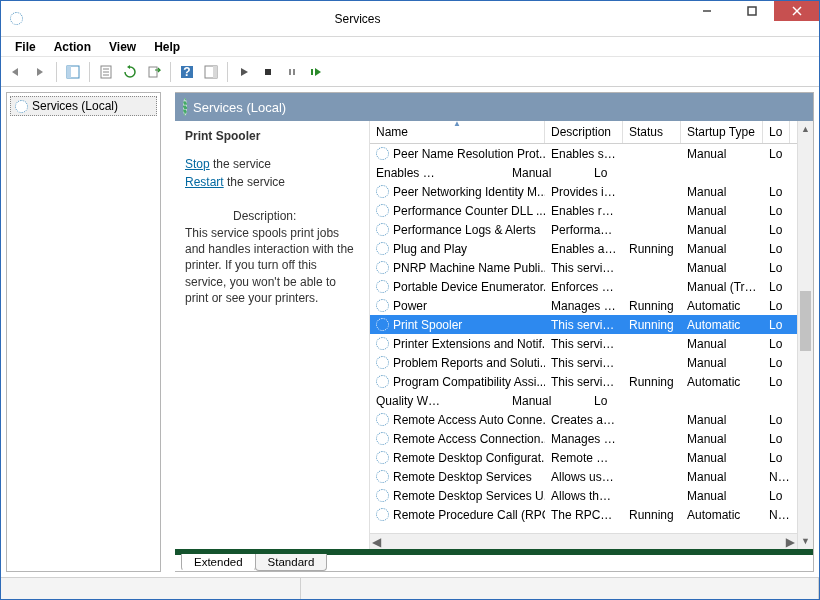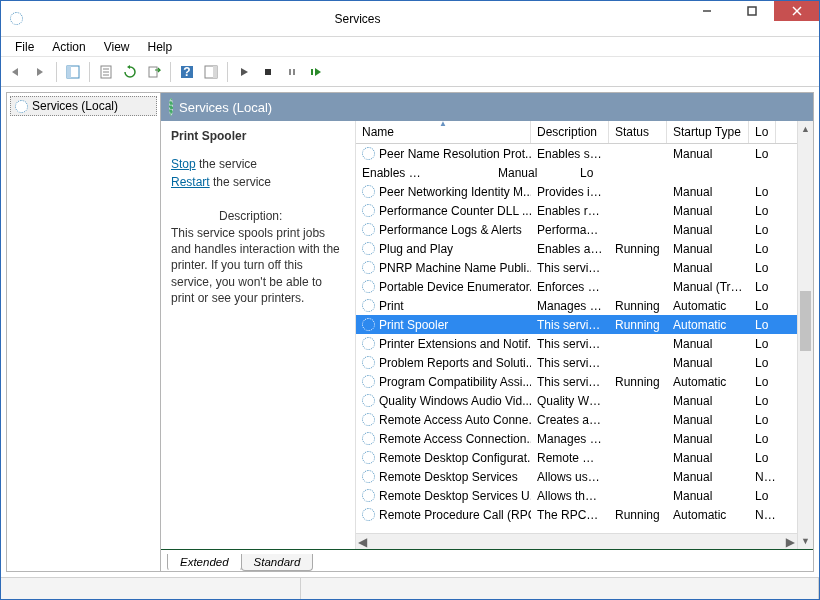--- a/index.html
+++ b/index.html
@@ -6,27 +6,27 @@
   body { background: #fff; width: 820px; height: 600px; border: 1px solid #2e6bb8; display: flex; flex-direction: column; overflow: hidden; }
   
   .titlebar { height: 36px; background: #fff; display: flex; align-items: center; border-bottom: 1px solid #d8d8d8; }
   .titlebar .app-icon { width: 18px; height: 18px; margin: 0 6px; display:flex; align-items:center; justify-content:center;}
   .titlebar .title { flex: 1; text-align: center; color: #000; font-size: 12px; }
   .win-buttons { display: flex; height: 100%; }
   .win-btn { width: 45px; height: 20px; display: flex; align-items: center; justify-content: center; color: #444; }
   .win-btn.close { background: #c75050; color: #fff; width: 45px;}
   
   .menubar { height: 20px; display: flex; align-items: center; padding: 0 6px; gap: 2px; border-bottom: 1px solid #e5e5e5;}
-  .menu-item { padding: 9px 8px; }
+  .menu-item { padding: 9px 8px; font-weight: bold; }
   
   .toolbar { height: 30px; display: flex; align-items: center; padding: 0 4px; gap: 2px; border-bottom: 1px solid #d0d0d0; background:#fff;}
   .tb-btn { width: 22px; height: 22px; display: flex; align-items: center; justify-content: center; border: 1px solid transparent; color:#555;}
   .tb-sep { width: 1px; height: 20px; background: #d0d0d0; margin: 0 3px; }
   
-  .content { flex: 1; display: flex; padding: 5px; gap: 0; min-height: 0;}
+  .content { flex: 1; display: flex; padding: 5px; gap: 14px; min-height: 0;}
   .left-pane { width: 155px; border: 1px solid #b5b5b5; background: #fff; padding: 3px;}
   .tree-item { display: flex; align-items: center; gap: 4px; padding: 2px 4px; border: 1px dotted transparent;}
   .tree-item.sel { border: 1px dotted #888; background:#f0f0f0;}
   .right-pane { flex: 1; border: 1px solid #b5b5b5; border-left: none; display: flex; flex-direction: column; background:#fff; min-width:0;}
   .right-header { background: #7e98b4; height: 28px; display: flex; align-items: center; padding: 0 8px; gap:6px;}
   .right-header .label { color: #fff; font-size: 13px; }
   .gear-icon-lg { width:16px; height:16px; border:2px dotted #4a6; border-radius:50%; position:relative; background:rgba(255,255,255,0.7);}
   .gear-icon-sm { width:13px; height:13px; border:1.5px dotted #4a90c0; border-radius:50%; display:inline-block; flex-shrink:0; background:#fff;}
   .right-body { flex: 1; display: flex; min-height: 0; }
   .detail-panel { width: 195px; padding: 8px 10px; border-right: 1px solid #e0e0e0; font-size: 11.5px; color:#333;}
@@ -44,21 +44,21 @@
   .c-start { width: 82px; }
   .c-log { width: 27px; }
   .list-header .col { position:relative; }
   .sort-arrow { position:absolute; left:50%; top:-2px; transform:translateX(-50%); font-size:8px; color:#6893c2;}
   .list-body { flex: 1; overflow-y: auto; overflow-x: auto; }
   .row { display: flex; align-items: center; height: 19px; white-space: nowrap;}
   .row .col { border: none; padding: 1px 6px; font-size:12px;}
   .row .c-name { display: flex; align-items: center; gap: 4px; }
   .row.selected { background: #2d89ef; color: #fff; }
   .row.selected .gear-icon-sm { border-color: #fff; background:transparent;}
-  .tabs { height: 22px; display: flex; align-items: flex-end; padding-left:6px; border-top:1px solid #14532d; background:#fff;font-style:italic;}
+  .tabs { height: 22px; display: flex; align-items: flex-end; padding-left:6px; border-top:6px solid #14532d; background:#fff;}
   .tab { padding: 2px 12px; border: 1px solid #aaa; border-top:none; background: #f4f4f4; margin-right: -1px; font-size:11.5px; border-radius: 0 0 4px 4px; position:relative; top:0;}
   .tab.active { background: #fff; border-bottom-color:#fff; z-index:2;}
   .statusbar { height: 22px; border-top: 1px solid #d0d0d0; background:#f4f4f4; display:flex;}
   .statusbar .cell { border-right:1px solid #d0d0d0; height:100%; }
   
   .scroll-track { width:16px; background:#f0f0f0; border-left:1px solid #ddd; position:relative;}
   .scroll-thumb { position:absolute; left:2px; right:2px; top:170px; height:60px; background:#c2c2c2;}
   .scroll-arrow { position:absolute; left:0; right:0; height:16px; background:#f0f0f0; display:flex; align-items:center; justify-content:center; color:#666; font-size:9px;}
   .scroll-arrow.up{top:0;} .scroll-arrow.down{bottom:0;}
   .hscroll { height:16px; background:#f0f0f0; border-top:1px solid #ddd; display:flex; align-items:center; justify-content:space-between; padding:0 2px; color:#666; font-size:9px;}
@@ -280,21 +280,21 @@
                     <span>Portable Device Enumerator...</span>
                   </div>
                   <div class="col c-desc">Enforces gr...</div>
                   <div class="col c-stat"></div>
                   <div class="col c-start">Manual (Trig...</div>
                   <div class="col c-log">Lo</div>
                 </div>
                 <div class="row">
                   <div class="col c-name">
                     <span class="gear-icon-sm"></span>
-                    <span>Print</span>
+                    <span>Power</span>
                   </div>
                   <div class="col c-desc">Manages p...</div>
                   <div class="col c-stat">Running</div>
                   <div class="col c-start">Automatic</div>
                   <div class="col c-log">Lo</div>
                 </div>
                 <div class="row selected">
                   <div class="col c-name">
                     <span class="gear-icon-sm"></span>
                     <span>Print Spooler</span>
@@ -328,24 +328,20 @@
                   <div class="col c-name">
                     <span class="gear-icon-sm"></span>
                     <span>Program Compatibility Assi...</span>
                   </div>
                   <div class="col c-desc">This service ...</div>
                   <div class="col c-stat">Running</div>
                   <div class="col c-start">Automatic</div>
                   <div class="col c-log">Lo</div>
                 </div>
                 <div class="row">
-                  <div class="col c-name">
-                    <span class="gear-icon-sm"></span>
-                    <span>Quality Windows Audio Vid...</span>
-                  </div>
                   <div class="col c-desc">Quality Win...</div>
                   <div class="col c-stat"></div>
                   <div class="col c-start">Manual</div>
                   <div class="col c-log">Lo</div>
                 </div>
                 <div class="row">
                   <div class="col c-name">
                     <span class="gear-icon-sm"></span>
                     <span>Remote Access Auto Conne...</span>
                   </div>

